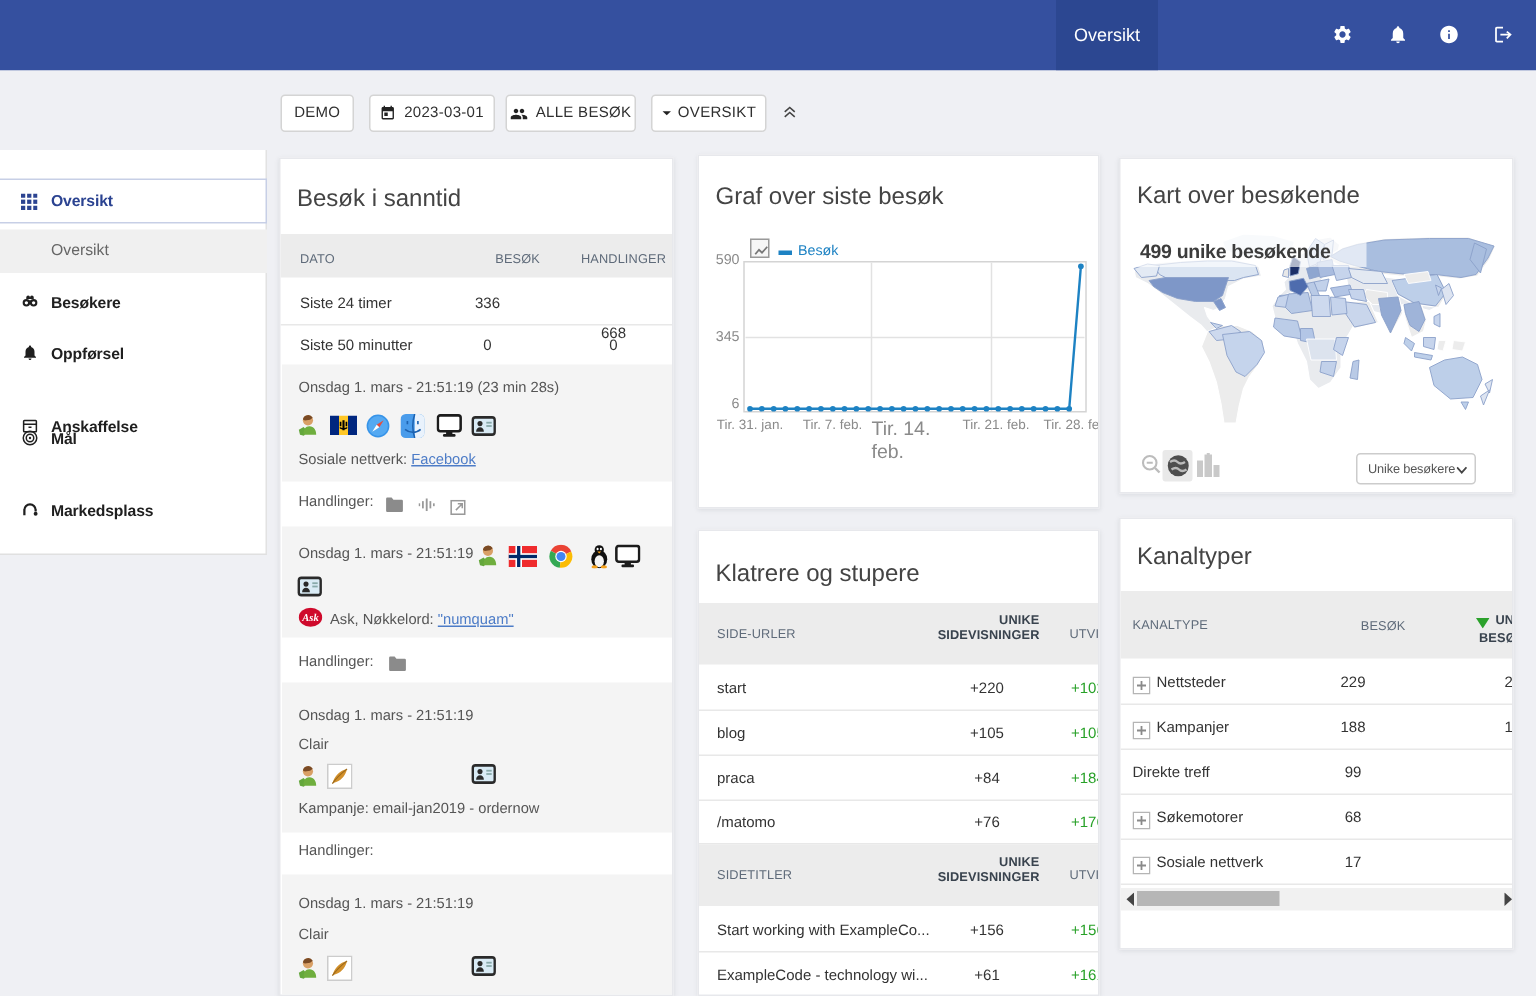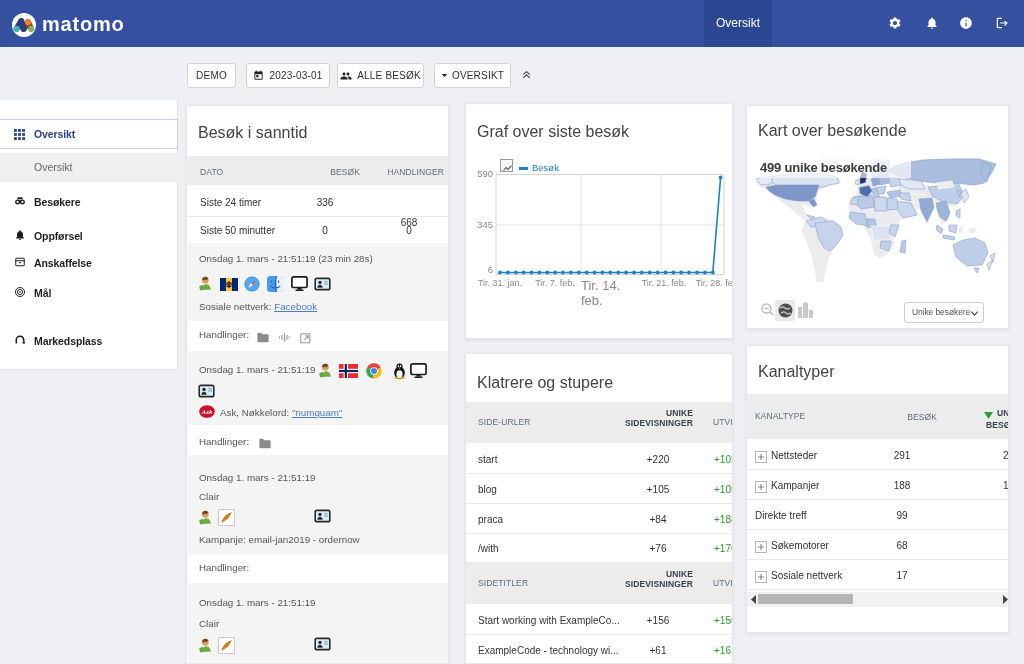--- a/index.html
+++ b/index.html
@@ -46,31 +46,20 @@
 .rowline { position:absolute; left:0; height:1px; background:#e8e8e8; }
 .green { color:#28a128; }
 .graybg { position:absolute; left:1px; background:#f4f4f4; }
 .lgtext { font-size:9.8px; color:#555; position:absolute; }
 .alink { color:#4d7cc7; text-decoration:underline; }
 </style>
 </head>
 <body>
 
 <div class="topnav">
-  <div class="logo">
-    <svg width="47" height="47" viewBox="0 0 47 47" style="position:absolute; left:0; top:0;">
-      <circle cx="24" cy="25" r="12" fill="#fff"></circle>
-      <path d="M23.6 28.9 L28 22.2 L31.2 28.8" fill="none" stroke="#8b3a35" stroke-width="6" stroke-linecap="round" stroke-linejoin="round"></path>
-      <path d="M16.7 28.7 L21.3 20.8 L23.6 28.9" fill="none" stroke="#2c3e7c" stroke-width="6" stroke-linecap="round" stroke-linejoin="round"></path>
-      <circle cx="28.1" cy="22.2" r="3.1" fill="#ef7d25"></circle>
-      <circle cx="16.7" cy="28.7" r="3" fill="#35b8c0"></circle>
-      <circle cx="31.2" cy="28.8" r="3" fill="#82bb50"></circle>
-    </svg>
-    <span class="logoword">matomo</span>
-  </div>
   <div class="navtab tab1">Oversikt</div>
   <svg class="navicon" style="left:888px" viewBox="0 0 24 24" fill="#fff">
       <path d="M19.14 12.94c.04-.3.06-.61.06-.94 0-.32-.02-.64-.07-.94l2.03-1.58c.18-.14.23-.41.12-.61l-1.92-3.32c-.12-.22-.37-.29-.59-.22l-2.39.96c-.5-.38-1.03-.7-1.62-.94l-.36-2.54c-.04-.24-.24-.41-.48-.41h-3.84c-.24 0-.43.17-.47.41l-.36 2.54c-.59.24-1.13.57-1.62.94l-2.39-.96c-.22-.08-.47 0-.59.22L2.74 8.87c-.12.21-.08.47.12.61l2.03 1.58c-.05.3-.09.63-.09.94s.02.64.07.94l-2.03 1.58c-.18.14-.23.41-.12.61l1.92 3.32c.12.22.37.29.59.22l2.39-.96c.5.38 1.03.7 1.62.94l.36 2.54c.05.24.24.41.48.41h3.84c.24 0 .44-.17.47-.41l.36-2.54c.59-.24 1.13-.56 1.62-.94l2.39.96c.22.08.47 0 .59-.22l1.92-3.32c.12-.22.07-.47-.12-.61l-2.01-1.58zM12 15.6c-1.98 0-3.6-1.62-3.6-3.6s1.62-3.6 3.6-3.6 3.6 1.62 3.6 3.6-1.62 3.6-3.6 3.6z"></path>
     </svg>
   <svg class="navicon" style="left:925px" viewBox="0 0 24 24" fill="#fff">
       <path d="M12 22c1.1 0 2-.9 2-2h-4c0 1.1.89 2 2 2zm6-6v-5c0-3.07-1.64-5.64-4.5-6.32V4c0-.83-.67-1.5-1.5-1.5s-1.5.67-1.5 1.5v.68C7.63 5.36 6 7.92 6 11v5l-2 2v1h16v-1l-2-2z"></path>
     </svg>
   <svg class="navicon" style="left:959px" viewBox="0 0 24 24" fill="#fff">
       <path d="M12 2C6.48 2 2 6.48 2 12s4.48 10 10 10 10-4.48 10-10S17.52 2 12 2zm1 15h-2v-6h2v6zm0-8h-2V7h2v2z"></path>
     </svg>
@@ -131,21 +120,21 @@
         <circle cx="16.8" cy="13.8" r="2.2" fill="#fff"></circle>
       </svg>
     <span>Besøkere</span>
   </div>
   <div class="sitem" style="top:127px;">
     <svg class="sicon" viewBox="0 0 24 24" fill="#1f1f1f">
         <path d="M12 22c1.1 0 2-.9 2-2h-4c0 1.1.89 2 2 2zm6-6v-5c0-3.07-1.64-5.64-4.5-6.32V4c0-.83-.67-1.5-1.5-1.5s-1.5.67-1.5 1.5v.68C7.63 5.36 6 7.92 6 11v5l-2 2v1h16v-1l-2-2z"></path>
       </svg>
     <span>Oppførsel</span>
   </div>
-  <div class="sitem" style="top:154px;padding-left:40px;">
+  <div class="sitem" style="top:176px;padding-left:40px;">
     <svg class="sicon" viewBox="0 0 24 24" fill="none" stroke="#1f1f1f" stroke-width="2">
         <rect x="3.5" y="4.5" width="17" height="15" rx="1"></rect>
         <path d="M3.5 9.5 h17 M10 13.5 h4"></path>
       </svg>
     <span>Anskaffelse</span>
   </div>
   <div class="sitem" style="top:184px;">
     <svg class="sicon" viewBox="0 0 24 24" fill="none" stroke="#1f1f1f">
         <circle cx="12" cy="12" r="9" stroke-width="2"></circle>
         <circle cx="12" cy="12" r="5" stroke-width="2"></circle>
@@ -420,21 +409,21 @@
   <div class="cell green" style="left:248px; top:100px; white-space:nowrap;">+102%</div>
   <div class="rowline" style="top:119px; width:266px;"></div>
   <div class="cell" style="left:12px; top:130px; width:150px; white-space:nowrap; overflow:hidden;">blog</div>
   <div class="cell num" style="left:157px; top:130px; width:70px;">+105</div>
   <div class="cell green" style="left:248px; top:130px; white-space:nowrap;">+105%</div>
   <div class="rowline" style="top:149px; width:266px;"></div>
   <div class="cell" style="left:12px; top:160px; width:150px; white-space:nowrap; overflow:hidden;">praca</div>
   <div class="cell num" style="left:157px; top:160px; width:70px;">+84</div>
   <div class="cell green" style="left:248px; top:160px; white-space:nowrap;">+184%</div>
   <div class="rowline" style="top:179px; width:266px;"></div>
-  <div class="cell" style="left:12px; top:189px; width:150px; white-space:nowrap; overflow:hidden;">/with</div>
+  <div class="cell" style="left:12px; top:189px; width:150px; white-space:nowrap; overflow:hidden;">/matomo</div>
   <div class="cell num" style="left:157px; top:189px; width:70px;">+76</div>
   <div class="cell green" style="left:248px; top:189px; white-space:nowrap;">+176%</div>
   <div class="rowline" style="top:208px; width:266px;"></div>
   <div class="thead" style="top:209px; width:266px; height:41px;"></div>
   <div class="hlabel" style="left:12px; top:224px;">SIDETITLER</div>
   <div class="hlabel hbold" style="left:120px; top:215px; width:107px;">UNIKE<br>SIDEVISNINGER</div>
   <div class="hlabel" style="left:247px; top:224px;">UTVIKLING</div>
   <div class="cell" style="left:12px; top:261px; width:150px; white-space:nowrap; overflow:hidden;">Start working with ExampleCo...</div>
   <div class="cell num" style="left:157px; top:261px; width:70px;">+156</div>
   <div class="cell green" style="left:248px; top:261px; white-space:nowrap;">+156%</div>
@@ -554,21 +543,21 @@
   <svg width="9" height="7" viewBox="0 0 9 7" style="position:absolute; left:237px; top:66px;">
       <path d="M0 0 h9 l-4.5 7z" fill="#2ba12b"></path>
     </svg>
   <div class="hlabel hbold" style="left:250px; top:62px; text-align:left;">UNIKE</div>
   <div class="hlabel hbold" style="left:239px; top:74px; text-align:left;">BESØKENDE</div>
 <svg width="12" height="12" viewBox="0 0 12 12" style="position:absolute; left:8px; top:105px;">
       <rect x="0.5" y="0.5" width="11" height="11" fill="#fff" stroke="#b5b5b5"></rect>
       <path d="M6 3 v6 M3 6 h6" stroke="#8a8a8a" stroke-width="1.2"></path>
     </svg>
     <div class="cell" style="left:24px; top:104px;">Nettsteder</div>
-    <div class="cell num" style="left:120px; top:104px; width:70px;">291</div>
+    <div class="cell num" style="left:120px; top:104px; width:70px;">229</div>
     <div class="cell" style="left:256px; top:104px; white-space:nowrap;">25</div>
     <div class="rowline" style="top:123px; width:261px;"></div>
     <svg width="12" height="12" viewBox="0 0 12 12" style="position:absolute; left:8px; top:135px;">
       <rect x="0.5" y="0.5" width="11" height="11" fill="#fff" stroke="#b5b5b5"></rect>
       <path d="M6 3 v6 M3 6 h6" stroke="#8a8a8a" stroke-width="1.2"></path>
     </svg>
     <div class="cell" style="left:24px; top:134px;">Kampanjer</div>
     <div class="cell num" style="left:120px; top:134px; width:70px;">188</div>
     <div class="cell" style="left:256px; top:134px; white-space:nowrap;">18</div>
     <div class="rowline" style="top:153px; width:261px;"></div>

